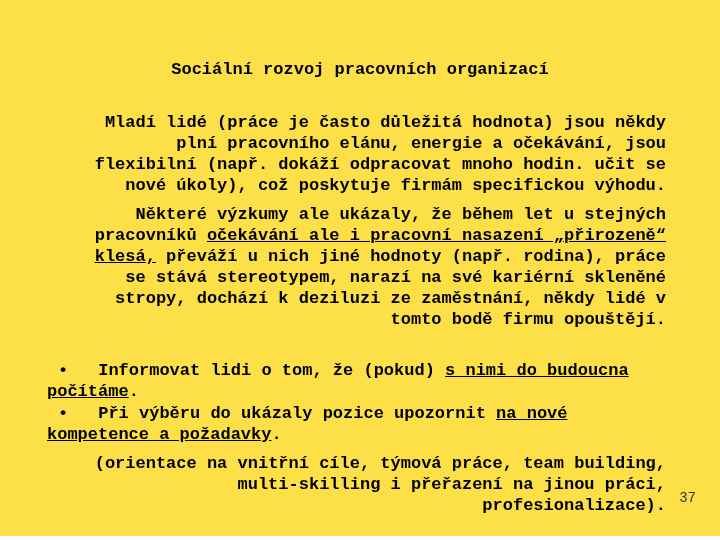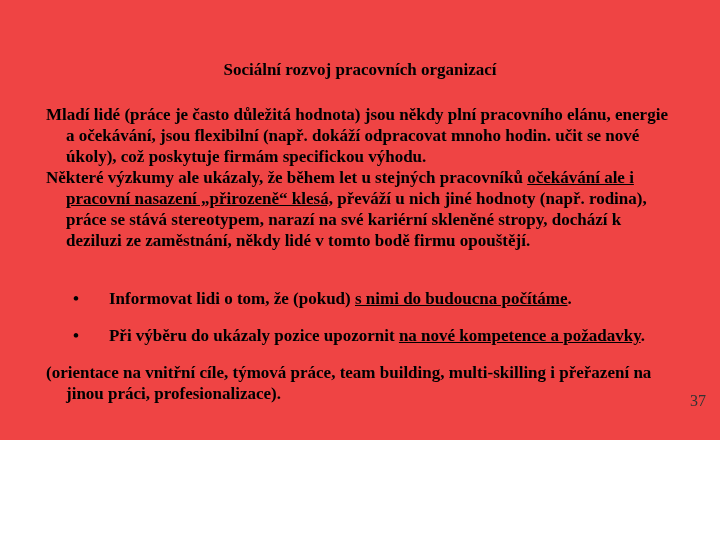--- a/index.html
+++ b/index.html
@@ -3,24 +3,24 @@
 <meta charset="utf-8">
 <style>
   html, body {
     margin: 0;
     padding: 0;
     background: #ffffff;
   }
   .slide {
     position: relative;
     width: 720px;
-    height: 440px;
-    background: #ef4444;
+    height: 536px;
+    background: #fde047;
     overflow: hidden;
-    font-family: Liberation Serif, serif;
+    font-family: Liberation Mono, monospace;
     color: #000000;
   }
   .title {
     position: absolute;
     top: 60px;
     left: 0;
     width: 720px;
     text-align: center;
     font-size: 17px;
     font-weight: bold;
@@ -29,44 +29,45 @@
   .body-block {
     position: absolute;
     top: 104px;
     left: 46px;
     width: 628px;
     font-size: 17px;
     font-weight: bold;
     line-height: 21px;
   }
   .para {
-    margin: 0;
+    margin: 8px;
     padding-left: 20px;
     text-indent: -20px;
+    text-align: right;
   }
   .bullet {
-    margin: 16px;
+    margin: 1px;
     padding-left: 0;
     text-indent: 0;
   }
   .bullet .marker {
     padding-left: 11px;
     padding-right: 30px;
   }
   .spacer {
     height: 21px;
   }
   .u {
     text-decoration: underline;
   }
   .page-number {
     position: absolute;
-    right: 14px;
+    right: 24px;
     bottom: 30px;
-    font-size: 16px;
+    font-size: 14px;
     font-weight: normal;
     color: #333333;
   }
 </style>
 </head>
 <body>
 
 <div class="slide">
 
   <h1 class="title">Sociální rozvoj pracovních organizací</h1>

